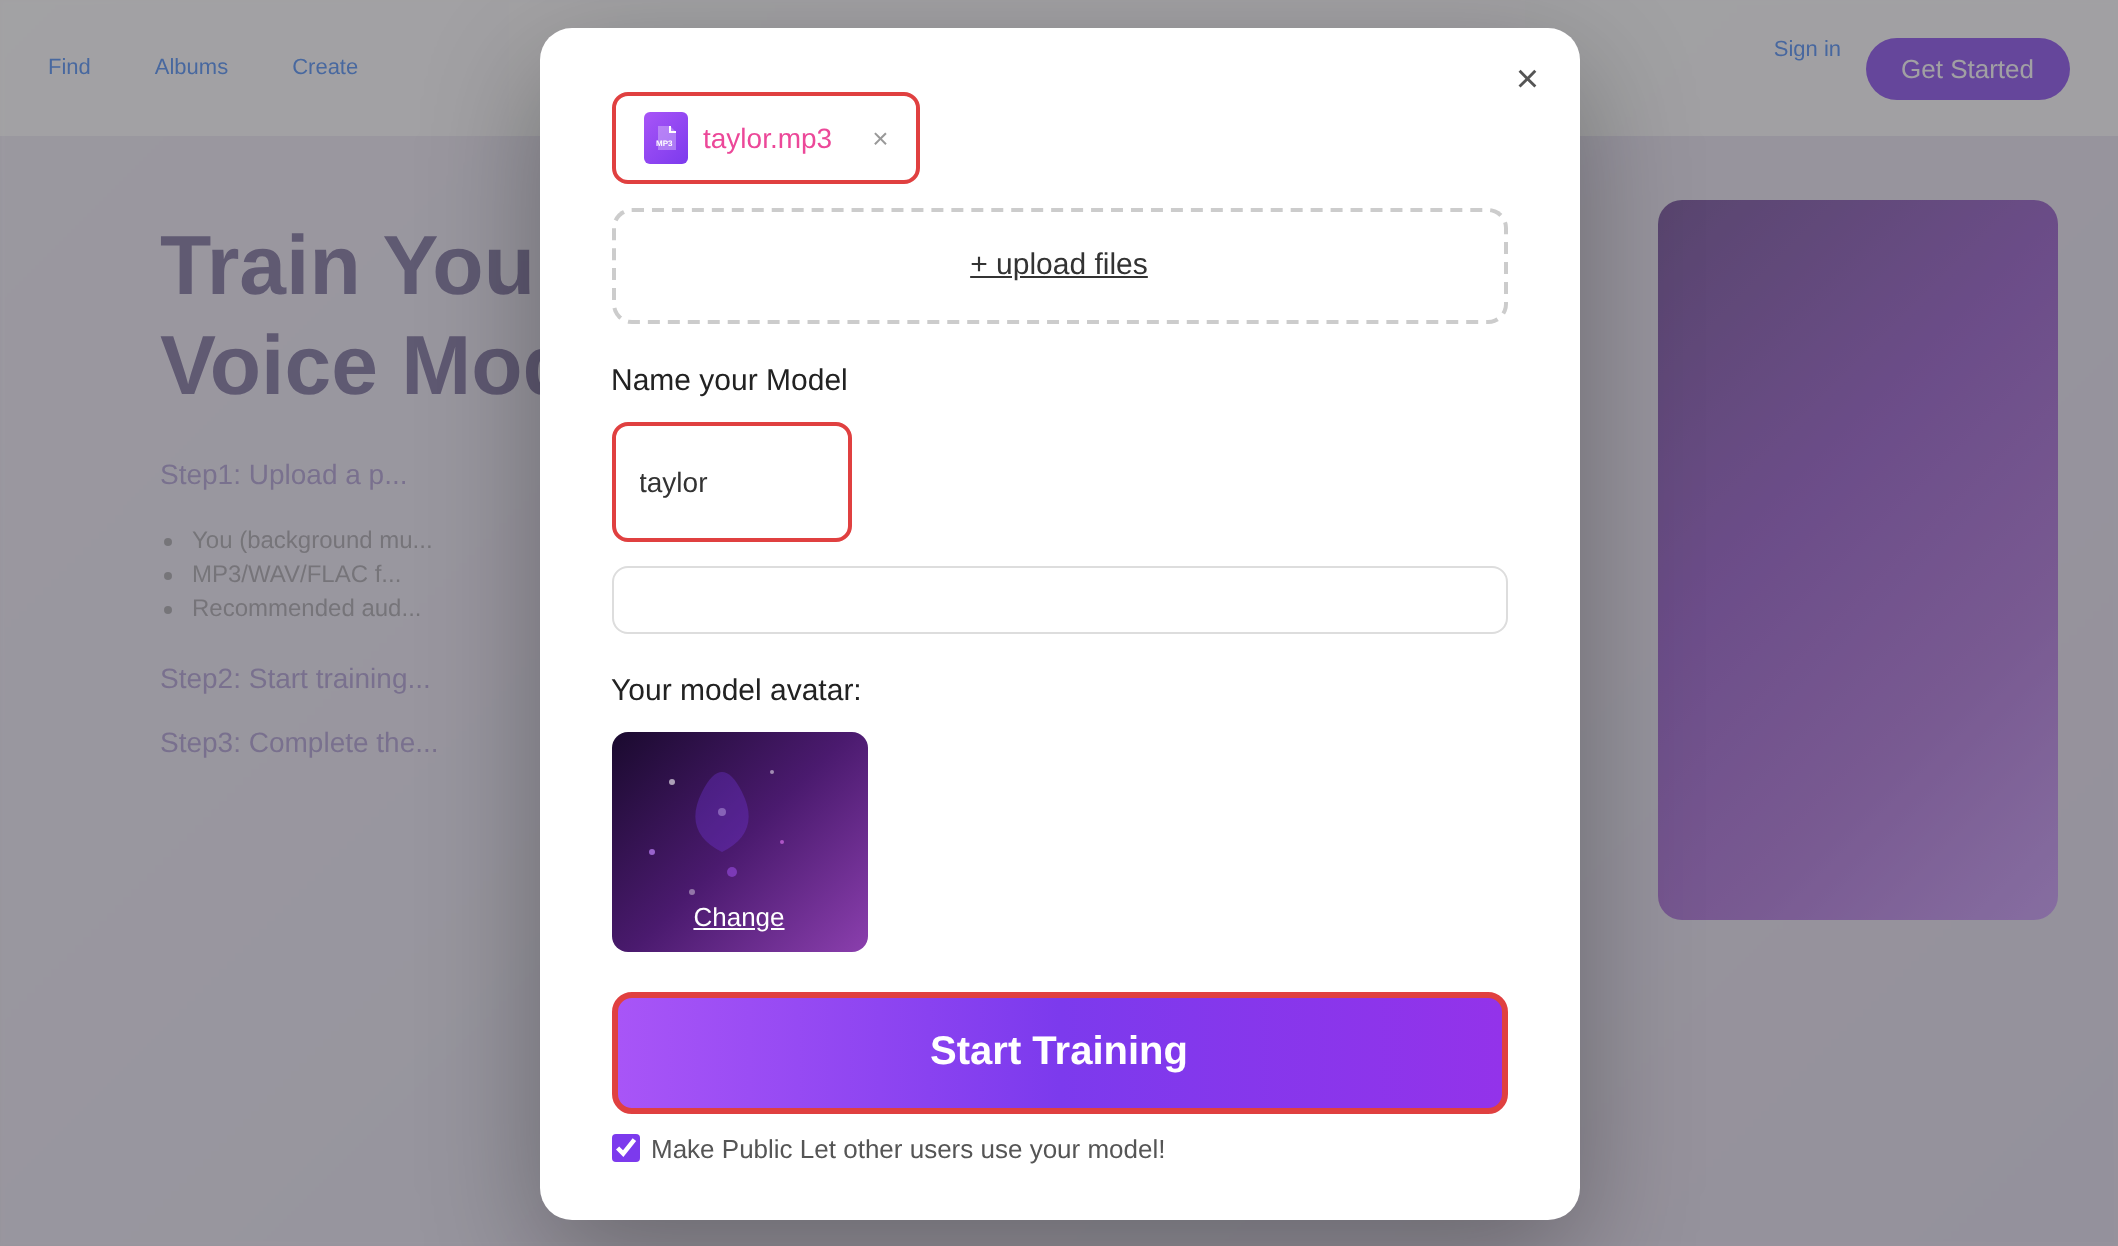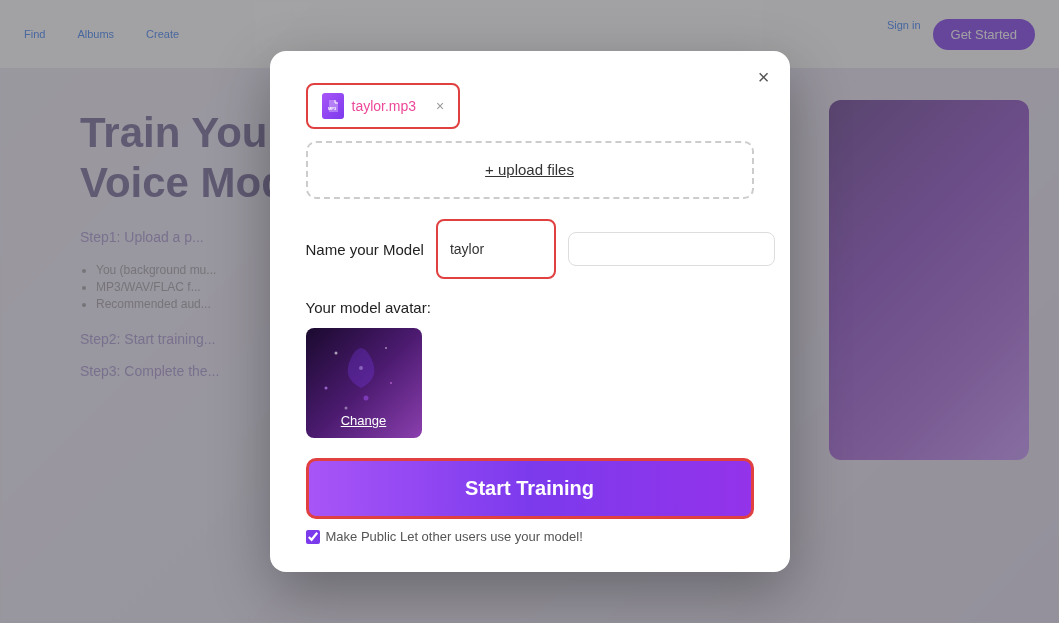--- a/index.html
+++ b/index.html
@@ -189,23 +189,23 @@
 
     .upload-label {
       color: #333;
       font-size: 15px;
       text-decoration: underline;
     }
 
     
     .model-name-row {
       display: flex;
-      align-items: center;
       gap: 12px;
       margin-bottom: 20px;
+      flex-direction: column;
     }
 
     .model-name-label {
       font-size: 15px;
       color: #222;
       white-space: nowrap;
     }
 
     .model-name-input {
       border: 2px solid #e04040;
@@ -228,21 +228,21 @@
     }
 
     
     .avatar-label {
       font-size: 15px;
       color: #222;
       margin-bottom: 12px;
     }
 
     .avatar-box {
-      width: 116px;
+      width: 128px;
       height: 110px;
       border-radius: 8px;
       background: linear-gradient(135deg, #1a0a2e 0%, #4a1a6e 50%, #8b3fae 100%);
       display: flex;
       align-items: flex-end;
       justify-content: center;
       padding-bottom: 10px;
       cursor: pointer;
       margin-bottom: 20px;
       position: relative;

